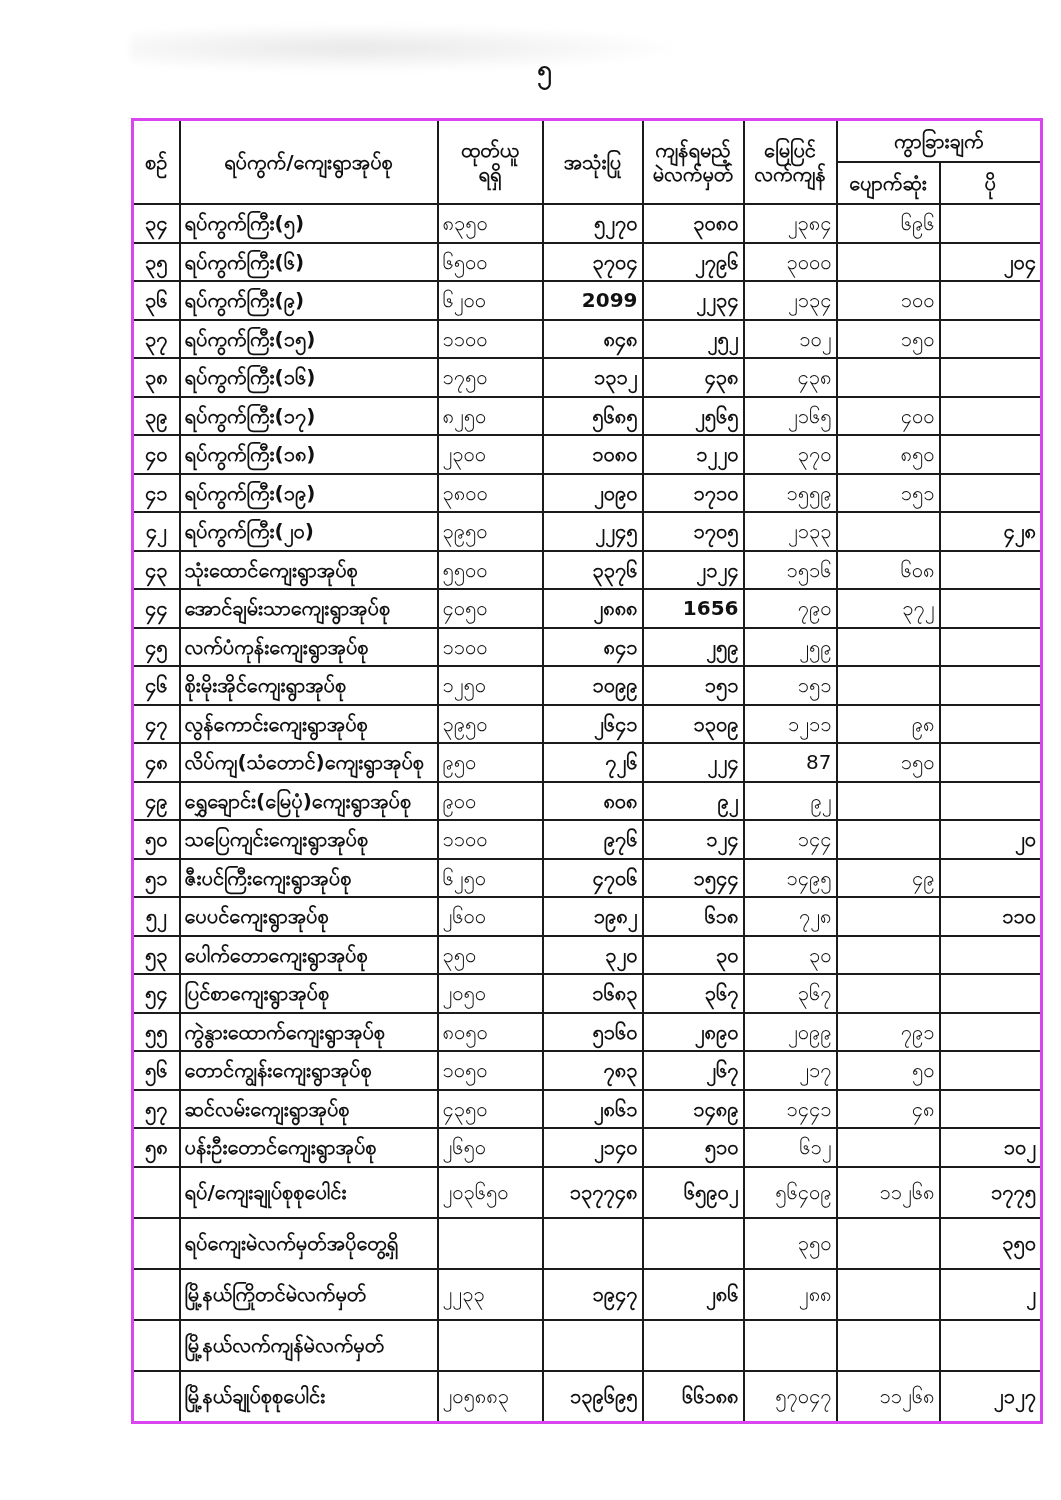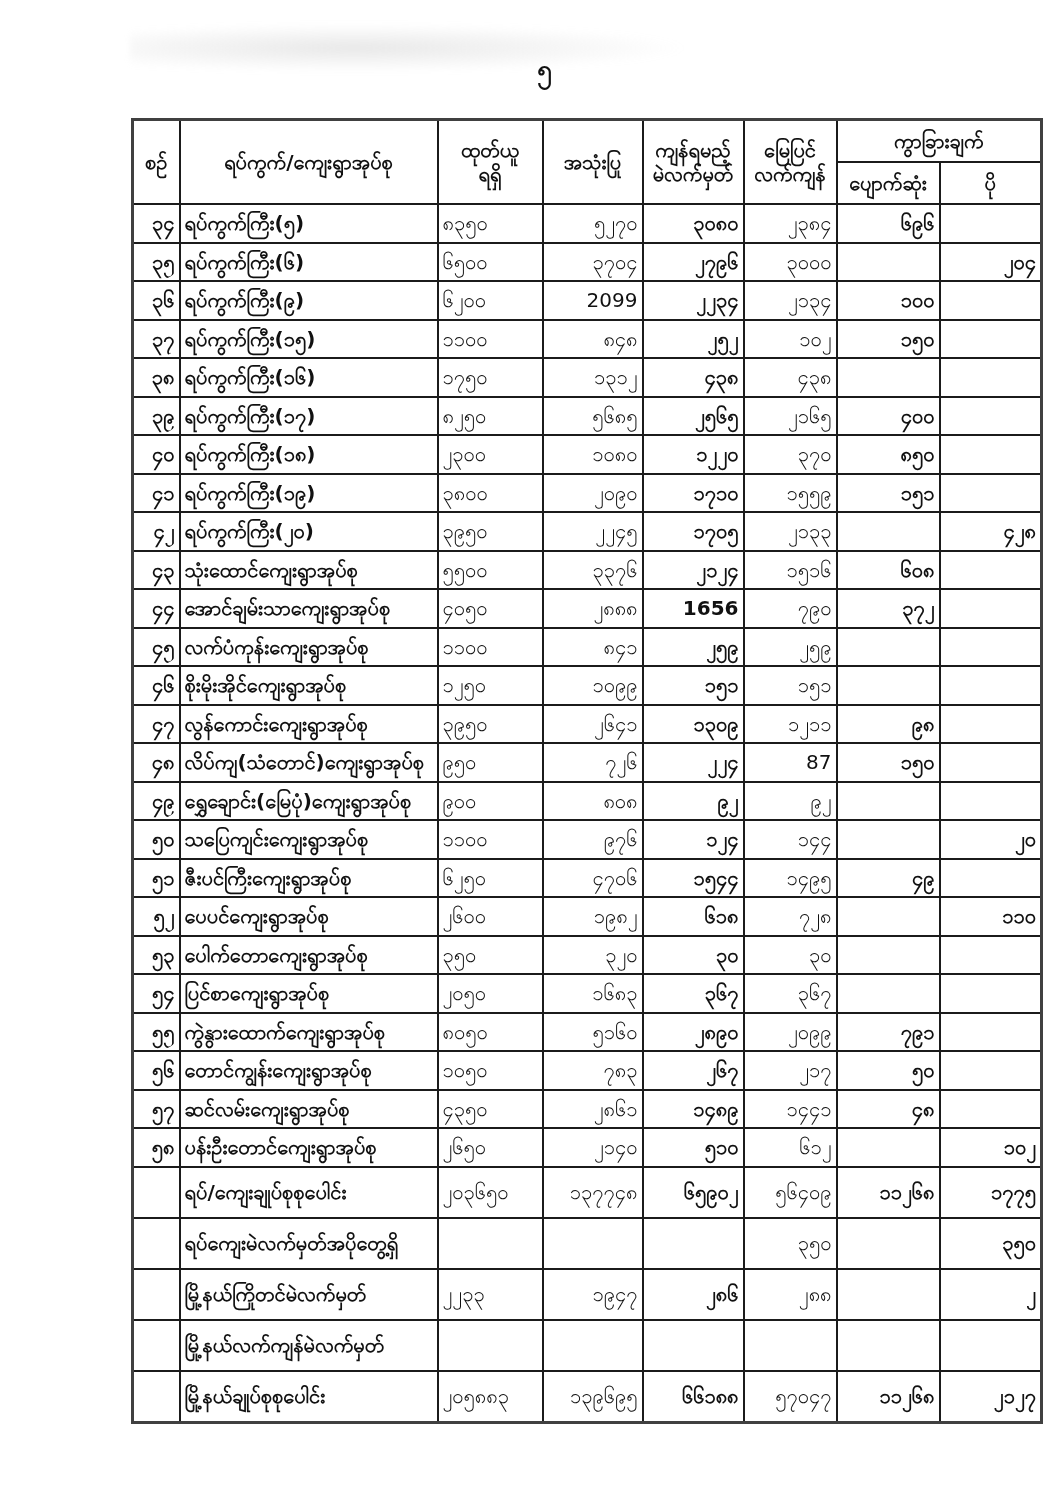--- a/index.html
+++ b/index.html
@@ -22,48 +22,48 @@
     position:absolute;top:52px;left:0;right:0;
     text-align:center;
     font-size:26px;font-weight:700;
     padding-left:28px;
   }
   table.ballots{
     position:absolute;left:131px;top:118px;
     width:909px;
     border-collapse:collapse;
     table-layout:fixed;
-    border:3px solid #404040;
+    border:3px solid #d946ef;
   }
   table.ballots th, table.ballots td{
     border:2px solid #1b1b1b;
     font-size:20px;
     line-height:1.2;
     vertical-align:middle;
     padding:0 4px;
     overflow:hidden;
   }
   thead th{
     font-weight:700;
     text-align:center;
     white-space:pre-line;
     font-size:20px;
     padding:2px 2px;
   }
   tr.hdr-top th{height:40px;}
   tr.hdr-sub th{height:40px;border-radius:19px;}
   tbody tr.data-row td{height:36.5px;}
   tbody tr.summary-row td{height:49px;}
-  td.c-sn{text-align:right;font-weight:700;border-radius:18px;}
+  td.c-sn{text-align:center;font-weight:700;border-radius:18px;}
   td.c-name{text-align:left;font-weight:700;padding-left:11px;margin-left:36px;}
   td.c-issued{font-weight:400;padding-right:15px;}
-  td.c-used{text-align:right;font-weight:400;padding-right:15px;}
+  td.c-used{text-align:right;font-weight:700;padding-right:15px;}
   td.c-due{text-align:right;font-weight:700;padding-right:17px;}
   td.c-ground{text-align:right;font-weight:400;padding-right:16px;}
-  td.c-missing{text-align:right;font-weight:700;padding-right:13px;}
+  td.c-missing{text-align:right;font-weight:400;padding-right:13px;}
   td.c-extra{text-align:right;font-weight:700;padding-right:10px;}
 </style>
 </head>
 <body>
 
 <div class="page">
   <div class="scan-smudge"></div>
   <div class="page-number">၅</div>
 
   <table class="ballots">

